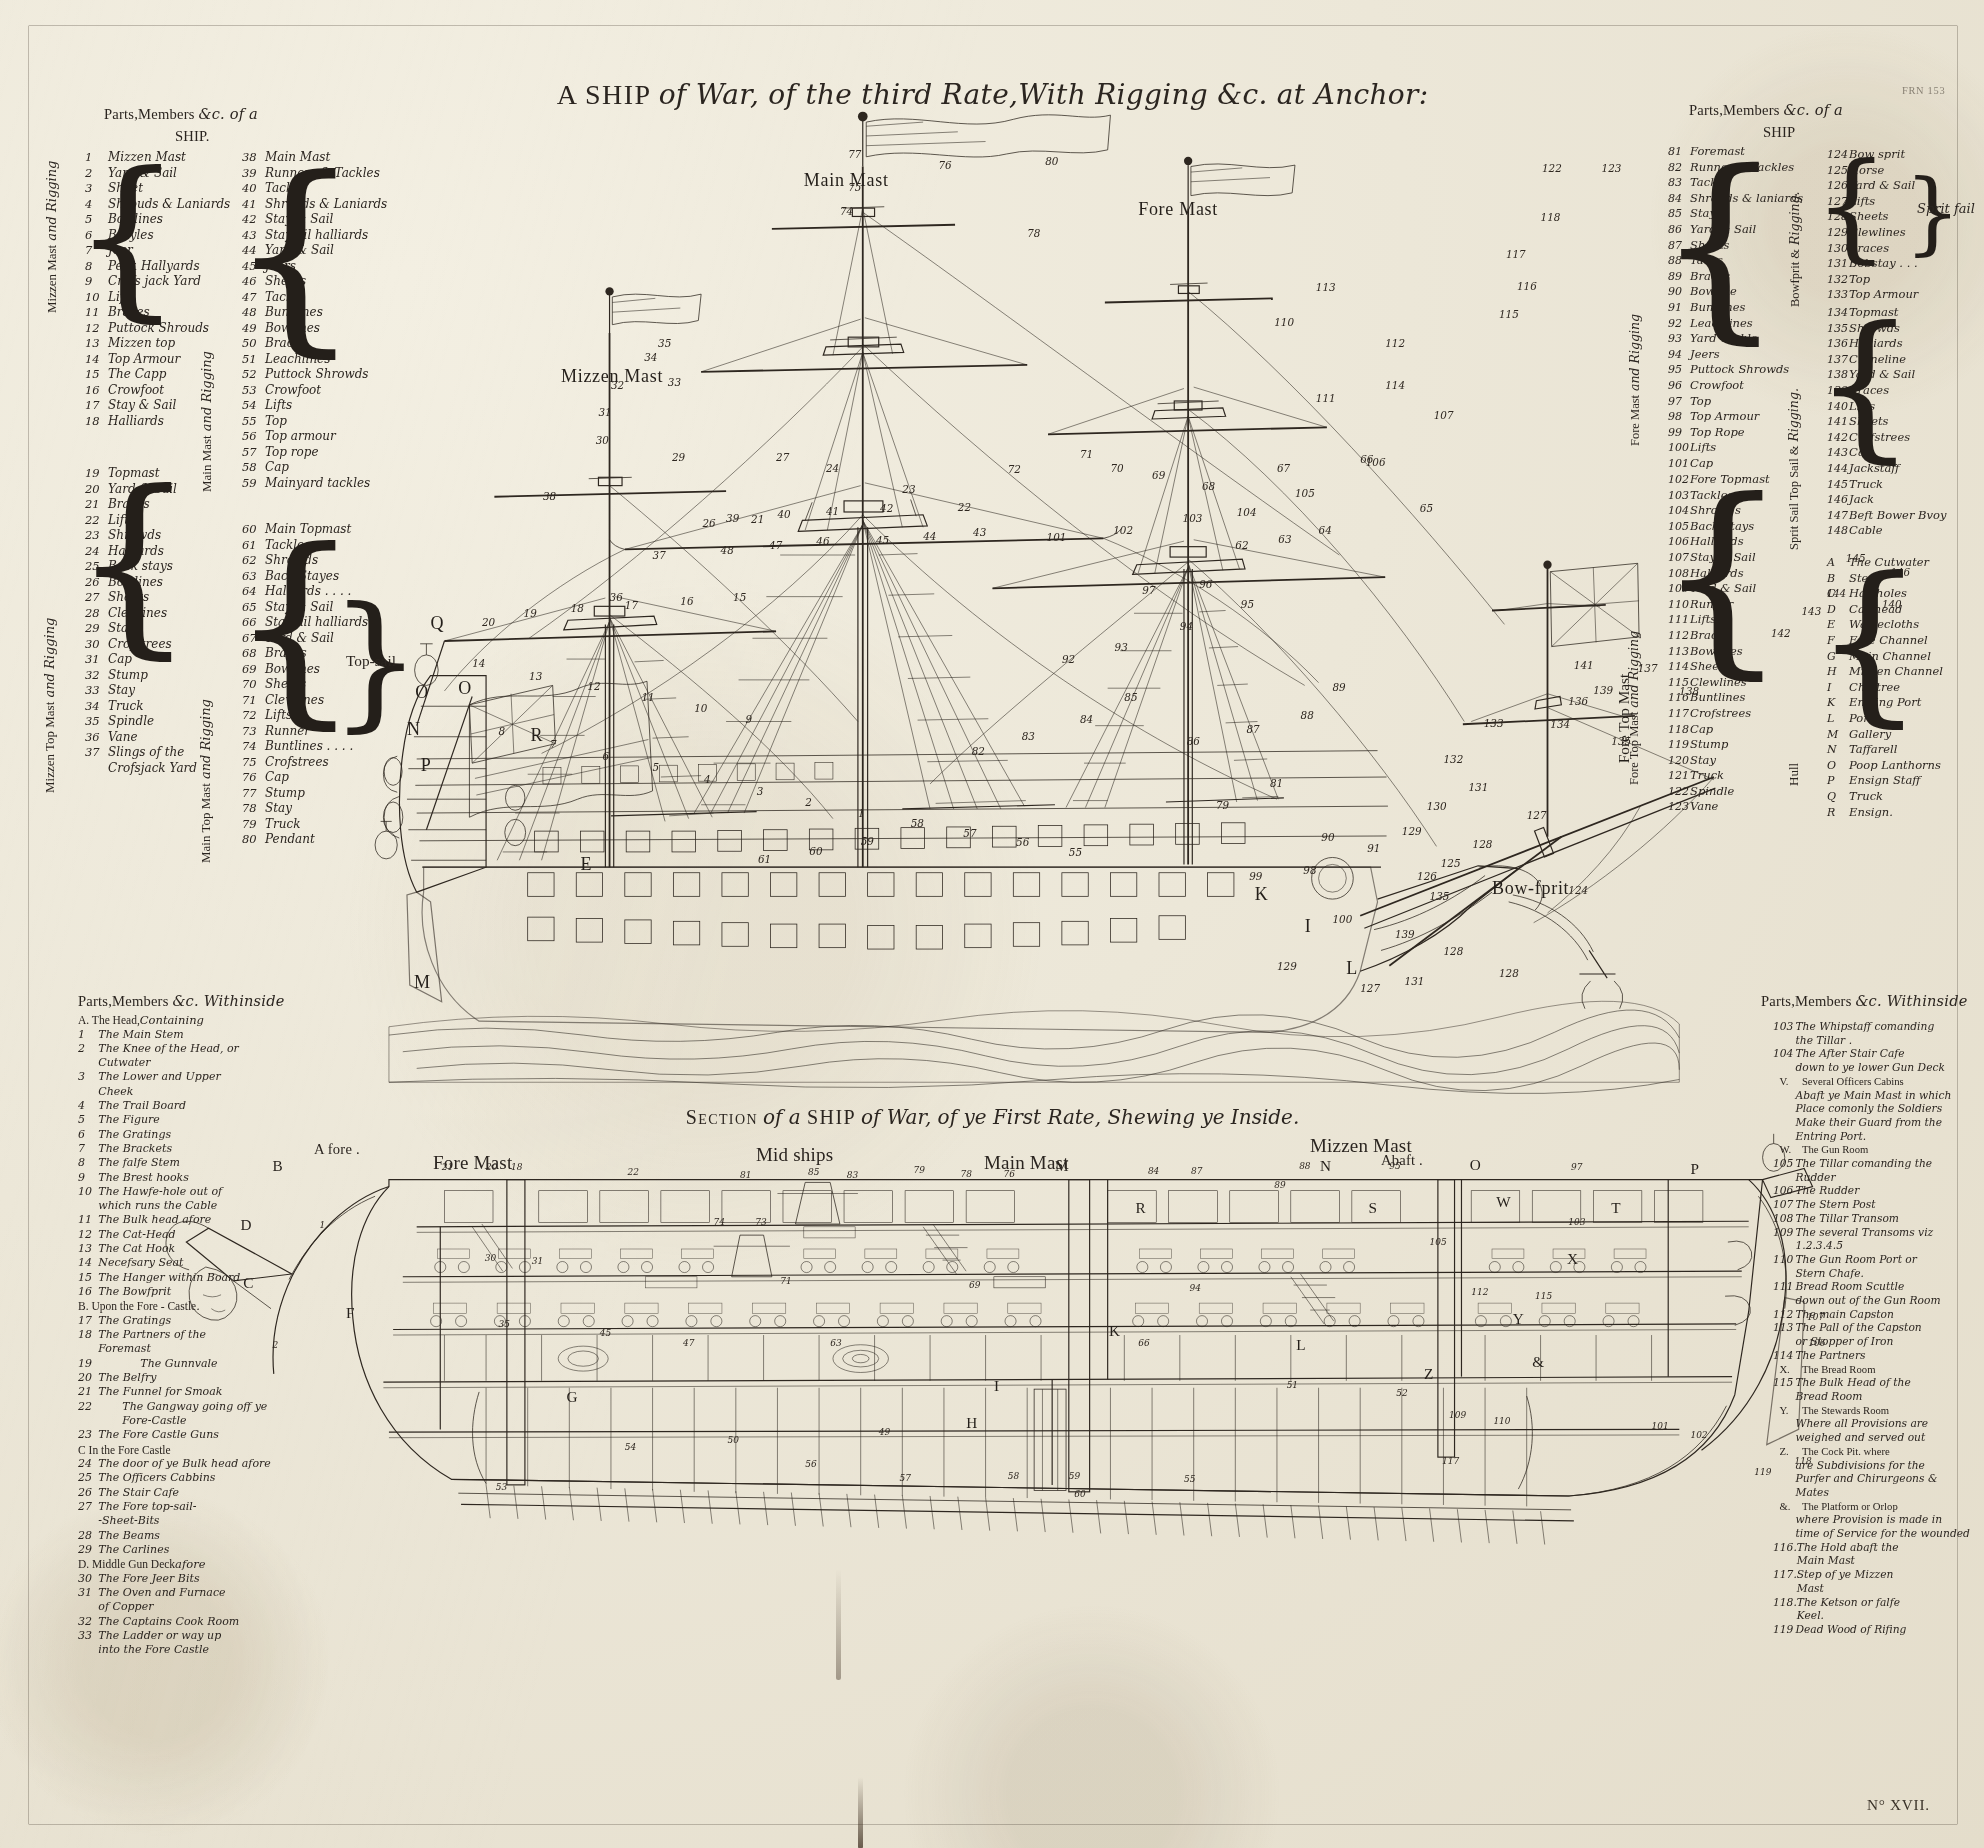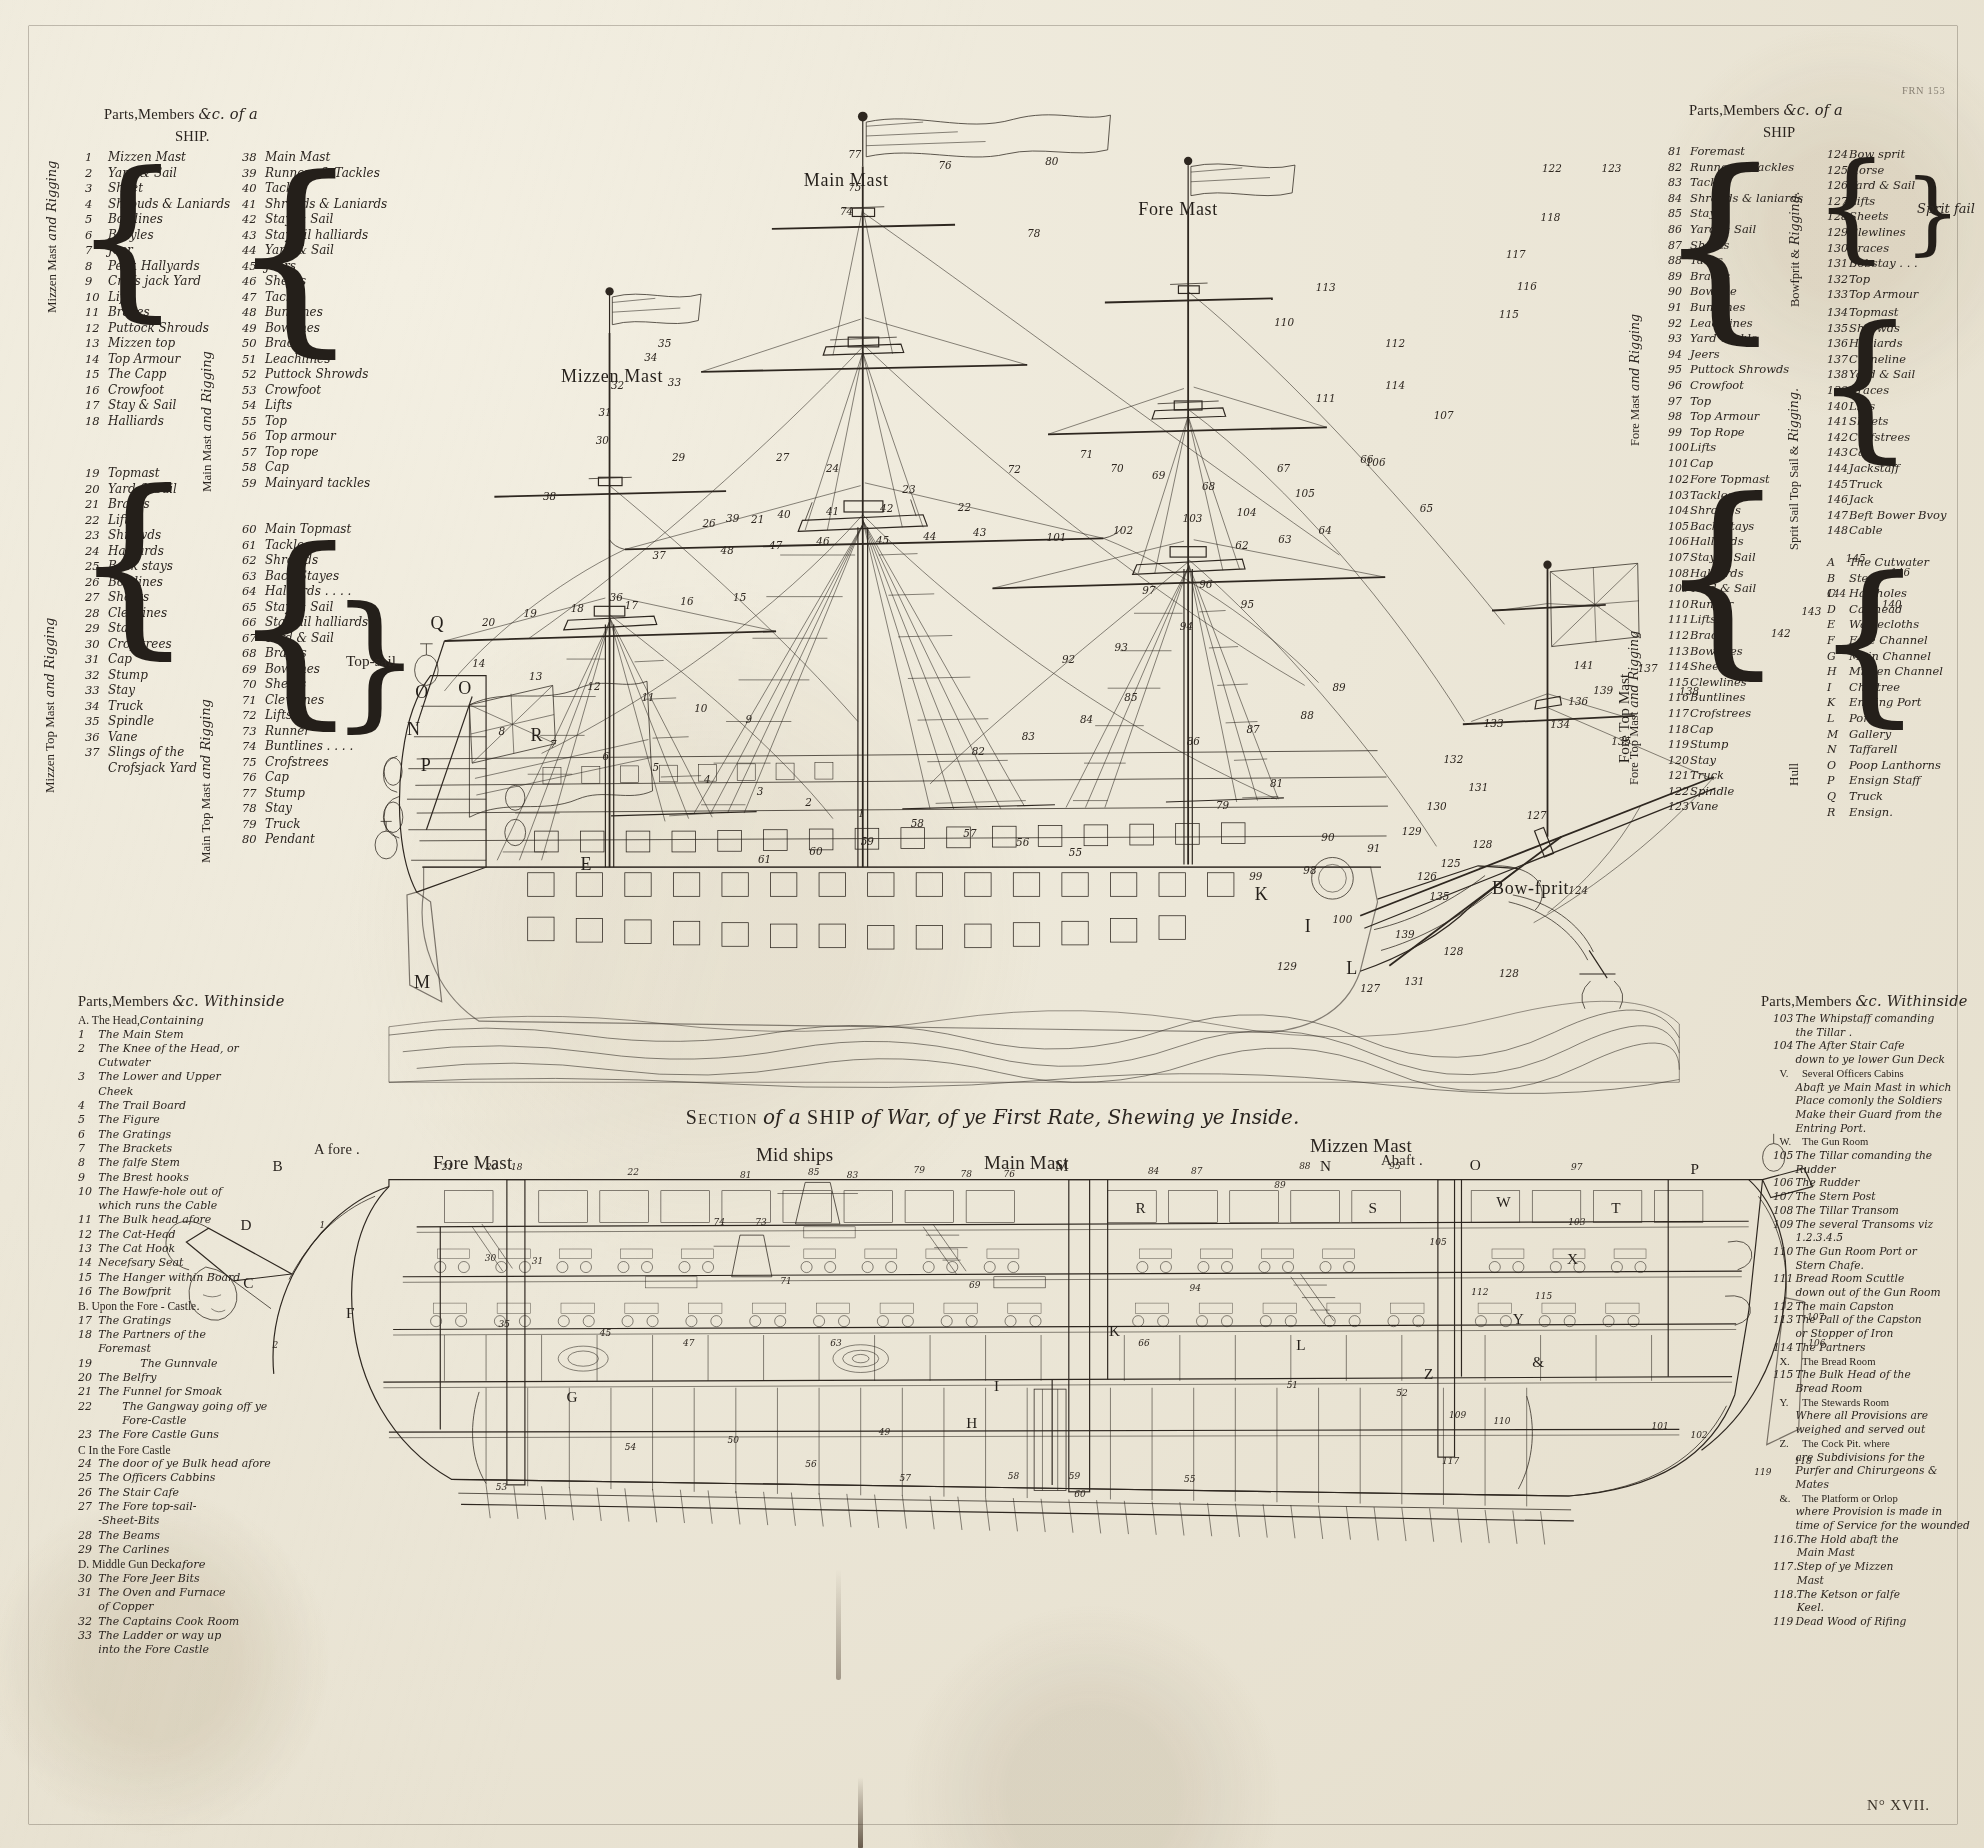--- a/index.html
+++ b/index.html
@@ -950,20 +950,24 @@
       <text class="num sm" x="2060" y="154">105</text>
     </g>
   </svg>
 
   <div id="plateborder"></div>
   <div id="grain"></div>
 
   <div class="tearmark" style="left:858px;top:1777px;height:72px;"></div>
   <div class="tearmark" style="left:836px;top:1569px;height:111px;opacity:.55"></div>
 
+  <div id="main-title">
+    <span class="sc">A SHIP</span>
+    <span class="cursive">of War, of the third Rate,With Rigging &amp;c. at Anchor:</span>
+  </div>
 
   <div id="section-title">
     <span class="sc">Section</span>
     <span class="cursive">of a </span>
     <span class="sc">SHIP</span>
     <span class="cursive">of War, of ye First Rate, Shewing ye Inside.</span>
   </div>
 
   <div class="plateno" style="left:1867px;top:1796px;">N° XVII.</div>
   <div class="plateno" style="left:1902px;top:85px;font-size:10.4px;opacity:.55;">FRN 153</div>
@@ -1879,21 +1883,21 @@
       </div>
     </div>
 
   <div style="position:absolute;left:1761px;top:992px;" class="colhead" style2="">
     <span>Parts,Members</span>
     <span class="it">&amp;c. Withinside</span>
   </div>
   <div id="LRsec" style="position:absolute;left:1773px;top:1012px;width:208px;">
       <div style="display: flex; align-items: baseline; font-size: 10.7px; line-height: 13.7px; font-family: &quot;DejaVu Serif&quot;, serif; font-style: italic;">
         <span style="min-width: 2.1em; flex: 0 0 auto;">103</span>
-        <span style="white-space: pre-line;">The Whipstaff comanding
+        <span style="white-space: pre-line; margin-top: 8px;">The Whipstaff comanding
 the Tillar .</span>
       </div>
       <div style="display: flex; align-items: baseline; font-size: 10.7px; line-height: 13.7px; font-family: &quot;DejaVu Serif&quot;, serif; font-style: italic;">
         <span style="min-width: 2.1em; flex: 0 0 auto;">104</span>
         <span style="white-space: pre-line;">The After Stair Cafe
 down to ye lower Gun Deck</span>
       </div>
       <div style="display: flex; align-items: baseline; font-size: 10.7px; line-height: 13.7px; font-family: &quot;Liberation Serif&quot;, serif; padding-left: 0.6em;">
         <span style="min-width: 2.1em; flex: 0 0 auto;">V.</span>
         <span style="white-space: pre-line;">Several Officers Cabins</span>

